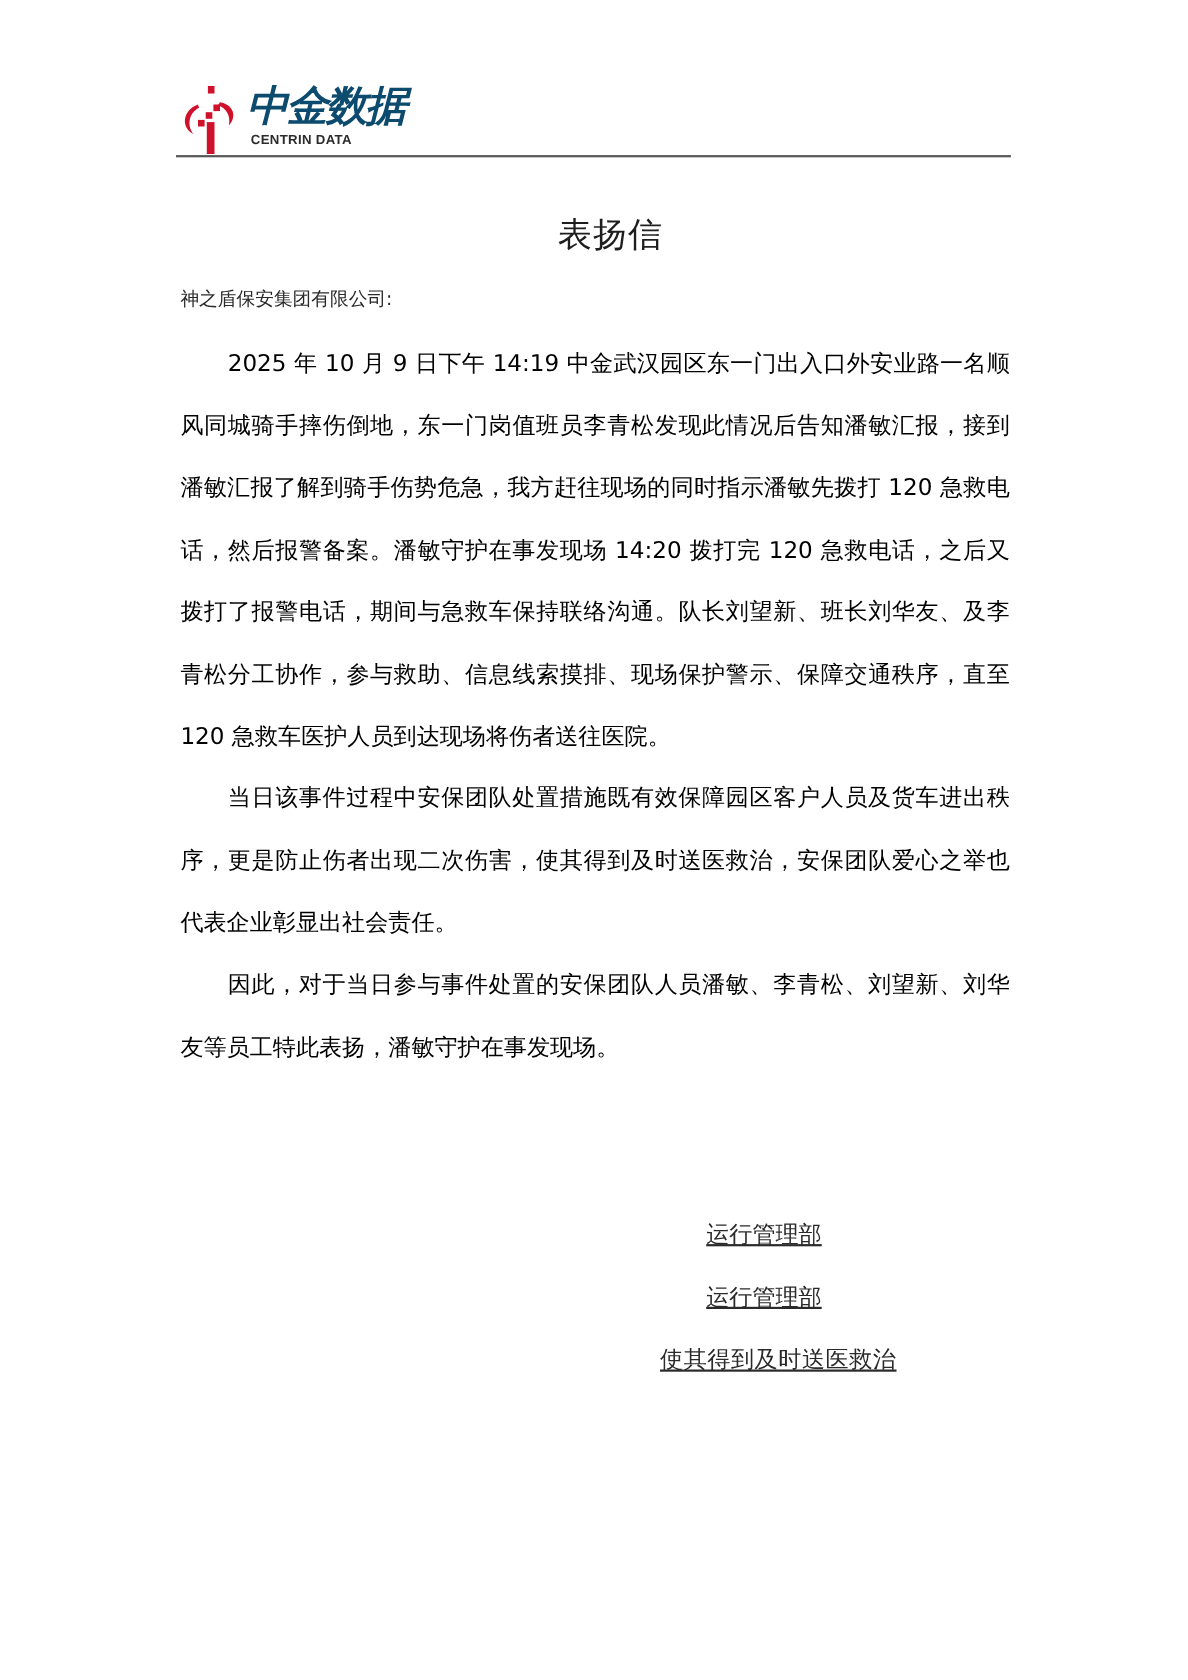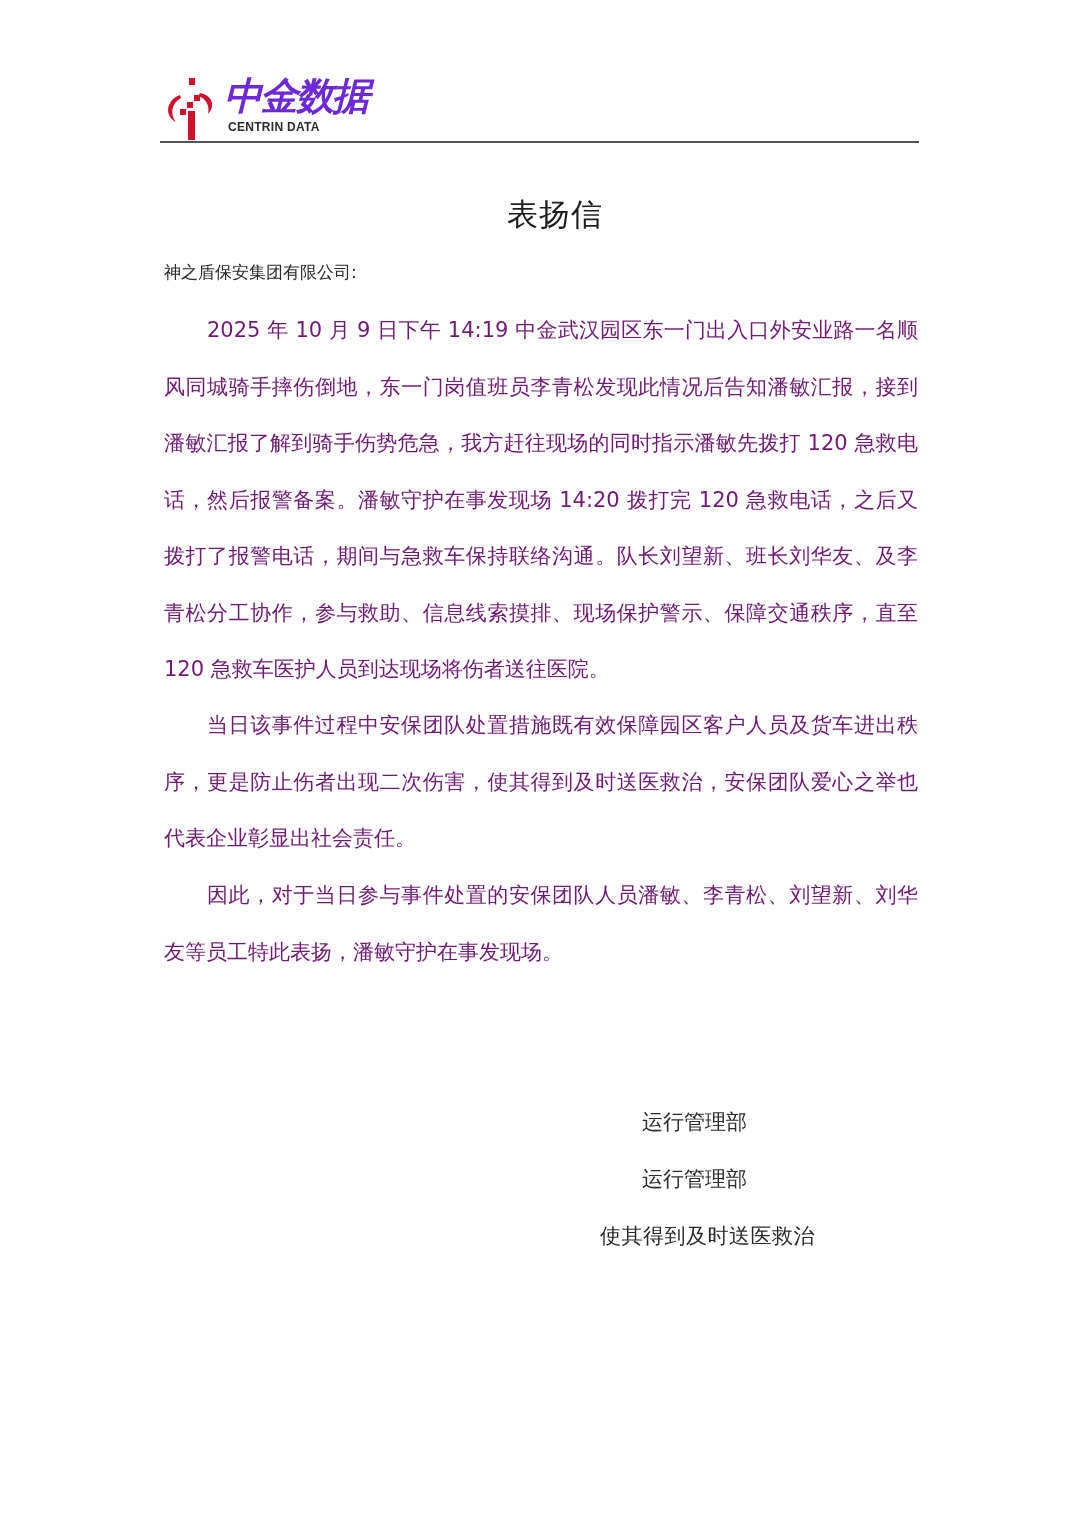--- a/index.html
+++ b/index.html
@@ -30,21 +30,21 @@
       height: 62px;
     }
     .logo-cn {
       position: absolute;
       left: 64px;
       top: 4px;
       font-family: "DejaVu Serif", "Liberation Serif", serif;
       font-size: 38px;
       line-height: 40px;
       font-weight: bold;
-      color: #6d28d9;
+      color: #0c4a6e;
       letter-spacing: -2px;
       font-style: italic;
     }
     .logo-en {
       position: absolute;
       left: 68px;
       top: 46px;
       font-family: "Liberation Sans", sans-serif;
       font-weight: bold;
       font-size: 12px;
@@ -87,30 +87,31 @@
       text-align-last: left;
       text-indent: 43px;
       margin: 0;
     }
     .para-block {
       position: absolute;
       left: 164px;
       width: 754px;
       font-size: 21px;
       line-height: 56.5px;
-      color: #701a75;
+      color: #000000;
     }
     .p1 { top: 302px; }
     .p2 { top: 697px; }
     .p3 { top: 867px; }
     .sign {
       position: absolute;
       font-size: 21px;
       line-height: 30px;
       color: #2a2a2a;
+      text-decoration: underline;
     }
     .sign-dept1 { left: 642px; top: 1107px; }
     .sign-dept2 { left: 642px; top: 1164px; }
     .sign-date  { left: 600px; top: 1221px; letter-spacing: 0.5px; }
   </style>
 </head>
 <body>
 
 <div class="header">
   <svg class="logo-mark" viewBox="0 0 54 62" xmlns="http://www.w3.org/2000/svg">

